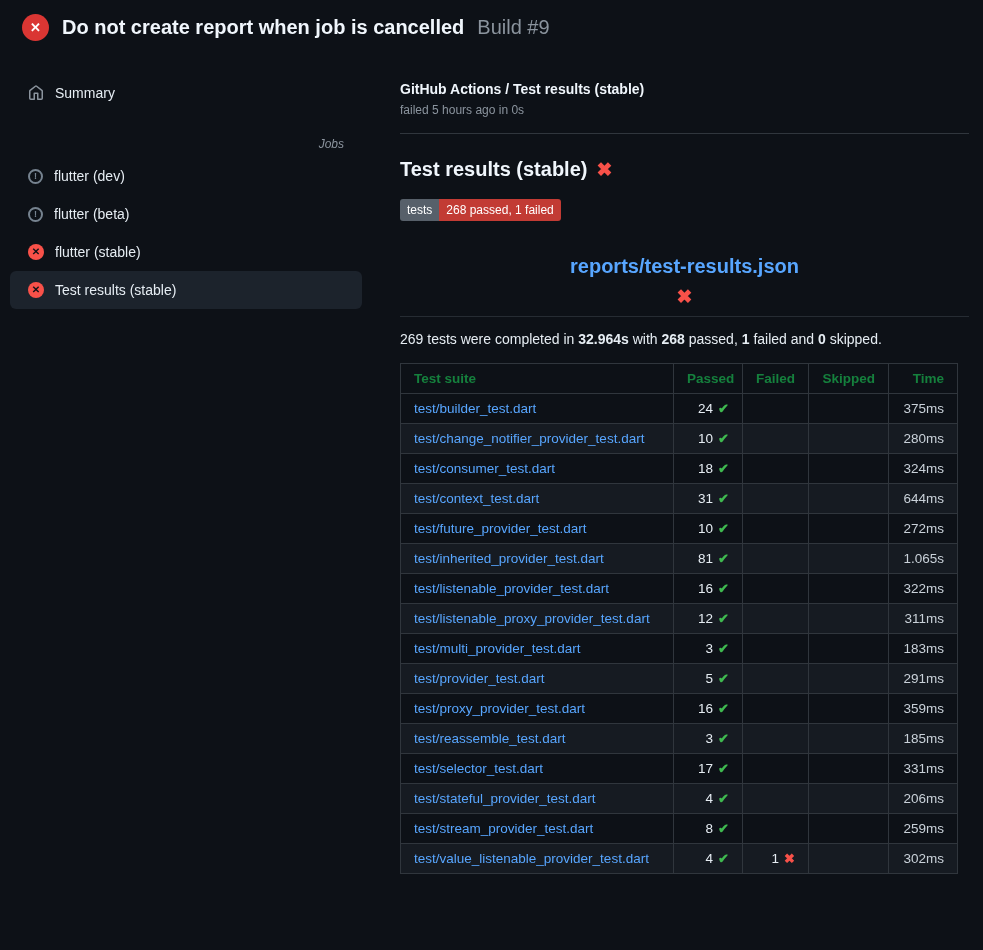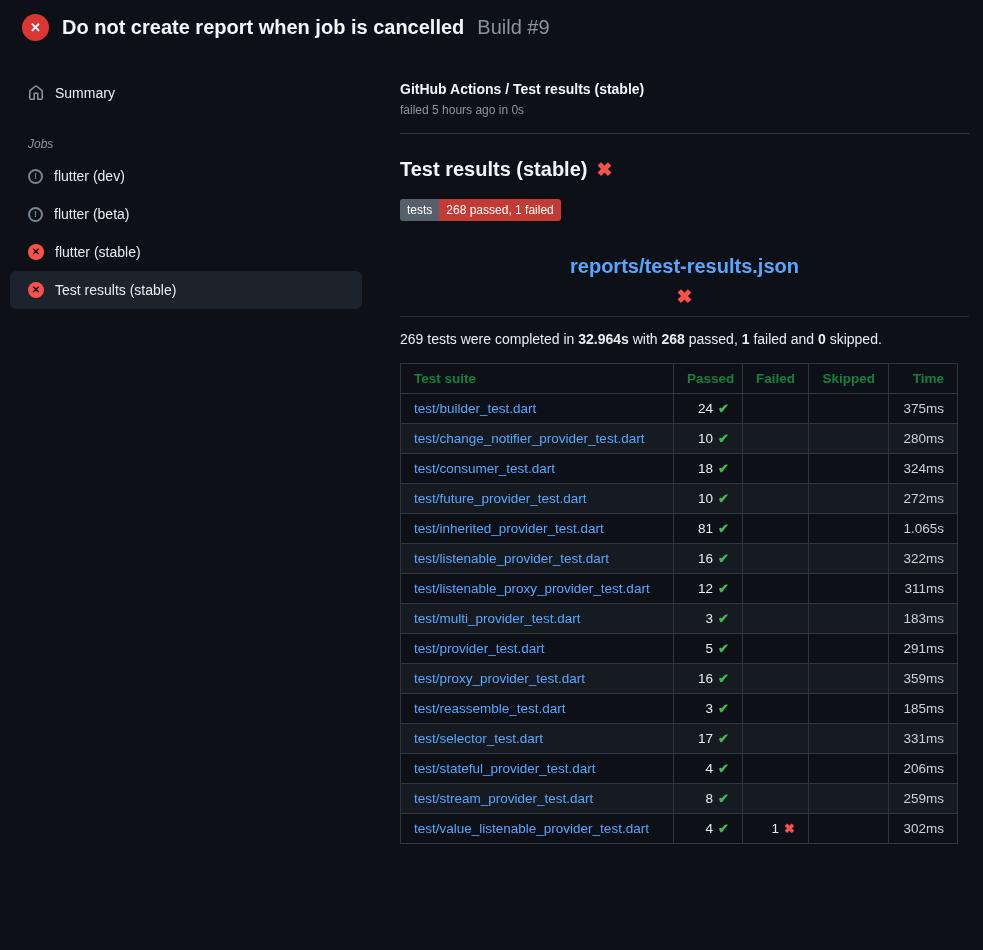--- a/index.html
+++ b/index.html
@@ -24,21 +24,21 @@
     display: flex; align-items: center; justify-content: center;
     font-size: 13px; font-weight: 700; line-height: 1;
   }
   .run-title { margin: 0; font-size: 20px; font-weight: 700; color: #f0f6fc; }
   .build-number { font-size: 20px; font-weight: 400; color: var(--muted, #8b949e); }
 
   
   .layout { display: flex; align-items: flex-start; }
 
   
-  .sidebar { width: 372px; flex: none; padding: 22px 10px 0 10px; }
+  .sidebar { width: 372px; flex: none; padding: 22px 10px 0 10px; text-align: right; }
   .side-item, .job-item {
     display: flex; align-items: center; gap: 11px;
     padding: 10px 18px; border-radius: 6px; cursor: pointer;
     font-size: 14px; color: #e6edf3;
   }
   .job-item { padding: 11px 18px; }
   .job-item.selected { background: var(--selected-bg, #1c232c); }
   .jobs-label {
     color: var(--muted, #8b949e); font-size: 12px;
     padding: 0 18px; margin: 26px 0 6px 0; font-style: italic;
@@ -197,20 +197,27 @@
               <td class="num time-cell">280ms</td>
             </tr>
             <tr>
               <td><a href="#">test/consumer_test.dart</a></td>
               <td class="num"><span>18</span><span class="check-mark">✔</span></td>
               <td class="num"></td>
               <td class="num"></td>
               <td class="num time-cell">324ms</td>
             </tr>
             <tr>
+              <td><a href="#">test/context_test.dart</a></td>
+              <td class="num"><span>31</span><span class="check-mark">✔</span></td>
+              <td class="num"></td>
+              <td class="num"></td>
+              <td class="num time-cell">644ms</td>
+            </tr>
+            <tr>
               <td><a href="#">test/future_provider_test.dart</a></td>
               <td class="num"><span>10</span><span class="check-mark">✔</span></td>
               <td class="num"></td>
               <td class="num"></td>
               <td class="num time-cell">272ms</td>
             </tr>
             <tr>
               <td><a href="#">test/inherited_provider_test.dart</a></td>
               <td class="num"><span>81</span><span class="check-mark">✔</span></td>
               <td class="num"></td>

